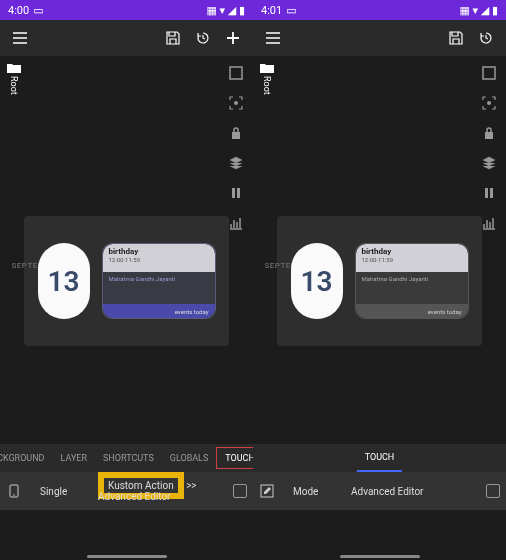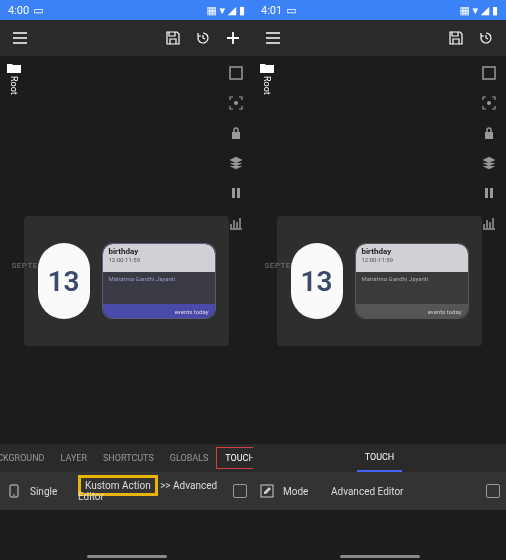--- a/index.html
+++ b/index.html
@@ -1,19 +1,19 @@
 <!DOCTYPE html>
 <html><head>
 <meta charset="utf-8">
 <style>
   * { margin: 0; padding: 0; box-sizing: border-box; }
   body { background: #000; font-family: -apple-system, Roboto, sans-serif; overflow: hidden; width: 506px; height: 560px; }
   .container { display: flex; width: 506px; height: 560px; }
   .pane { width: 253px; height: 560px; background: #1c1c1c; position: relative; }
-  .statusbar { height: 20px; display: flex; justify-content: space-between; align-items: center; padding: 0 8px; color: #fff; font-size: 11px; background: #3b82f6; }
+  .statusbar { height: 20px; display: flex; justify-content: space-between; align-items: center; padding: 0 8px; color: #fff; font-size: 11px; background: #6d28d9; }
   .status-left { display: flex; gap: 4px; align-items: center; }
   .status-right { display: flex; gap: 2px; align-items: center; }
   .topbar { height: 36px; background: #2a2a2a; display: flex; align-items: center; justify-content: space-between; padding: 0 6px; }
   .icon-btn { width: 28px; height: 28px; display: flex; align-items: center; justify-content: center; color: #fff; cursor: pointer; }
   .topbar-right { display: flex; gap: 2px; }
   .body-area { position: relative; height: 388px; background: #1c1c1c; }
   .sidebar-left { position: absolute; left: 6px; top: 6px; color: #fff; display: flex; flex-direction: column; align-items: center; gap: 2px; }
   .root-label { writing-mode: vertical-rl; font-size: 9px; color: #fff; }
   .sidebar-right { position: absolute; right: 6px; top: 6px; display: flex; flex-direction: column; gap: 8px; align-items: center; }
   .sidebar-right .icon-btn { width: 22px; height: 22px; color: #999; }
@@ -32,25 +32,25 @@
   .events-b .event-row2 { color: #aaa; }
   .event-sub { font-size: 6px; }
   .event-footer { height: 14px; border-radius: 0 0 10px 10px; display: flex; align-items: center; justify-content: flex-end; padding: 0 6px; font-size: 6px; }
   .events-a .event-footer { background: #4a4aaa; color: #ddd; }
   .events-b .event-footer { background: #555; color: #ccc; }
   .tabs { height: 28px; display: flex; align-items: center; background: #2a2a2a; font-size: 9px; color: #999; overflow: hidden; justify-content: center; }
   .tab { padding: 0 8px; height: 28px; display: flex; align-items: center; cursor: pointer; white-space: nowrap; }
   .tab.active { color: #fff; border-bottom: 2px solid #4466ff; }
   .tab.highlight { border: 1px solid #d04040; height: 22px; }
   .props { background: #333; padding: 6px; }
-  .prop-row { display: flex; align-items: center; height: 26px; gap: 8px; font-size: 10px; color: #ddd; }
+  .prop-row { display: flex; align-items: center; height: 26px; gap: 18px; font-size: 10px; color: #ddd; }
   .prop-icon { width: 16px; height: 16px; display: flex; align-items: center; justify-content: center; }
   .prop-label { width: 40px; }
   .prop-val { flex: 1; }
-  .highlight-box { border: 3px solid #eab308; padding: 2px 4px; }
+  .highlight-box { border: 6px solid #eab308; padding: 2px 4px; }
   .checkbox { width: 14px; height: 14px; border: 1.5px solid #999; border-radius: 2px; }
   .navbar { position: absolute; bottom: 2px; left: 50%; transform: translateX(-50%); width: 80px; height: 3px; background: #888; border-radius: 2px; }
   svg { display: block; }
 </style>
 </head>
 <body>
 
 <div class="container">
 
   <div class="pane">

